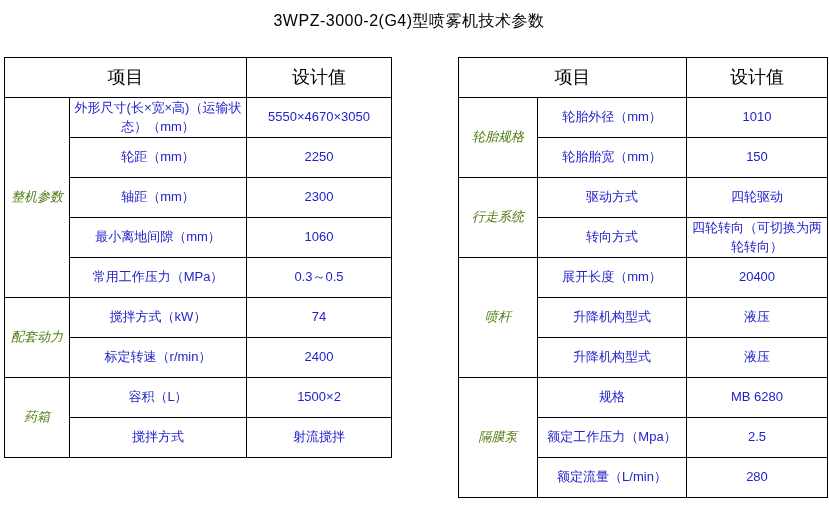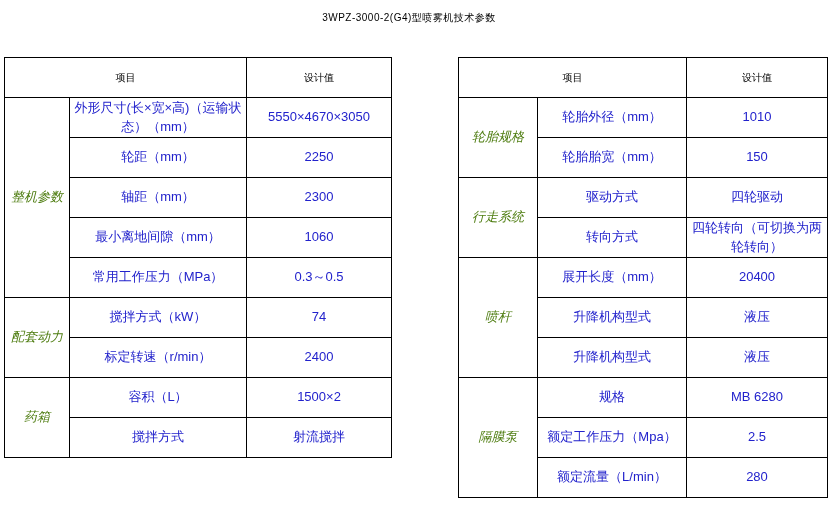--- a/index.html
+++ b/index.html
@@ -10,21 +10,21 @@
     height: 505px;
     font-family: "Liberation Sans", sans-serif;
     position: relative;
   }
   .title {
     position: absolute;
     top: 11px;
     left: 0;
     width: 818px;
     text-align: center;
-    font-size: 10px;
+    font-size: 16px;
     color: #000000;
     letter-spacing: 0.5px;
   }
   table.spec {
     position: absolute;
     border-collapse: collapse;
     table-layout: fixed;
     background: #ffffff;
   }
   #left-table {
@@ -45,21 +45,21 @@
     vertical-align: middle;
     font-size: 13px;
     font-weight: normal;
     padding: 1px 3px;
     line-height: 1.4;
     overflow: hidden;
   }
   .spec tr { height: 40px; }
   .spec th {
     color: #000000;
-    font-size: 10px;
+    font-size: 18px;
   }
   .spec td.cat {
     color: #4d7c0f;
     font-style: italic;
   }
   .spec td.item, .spec td.val {
     color: var(--accent, #2222CC);
   }
   
   #left-table col.c0 { width: 65px; }

